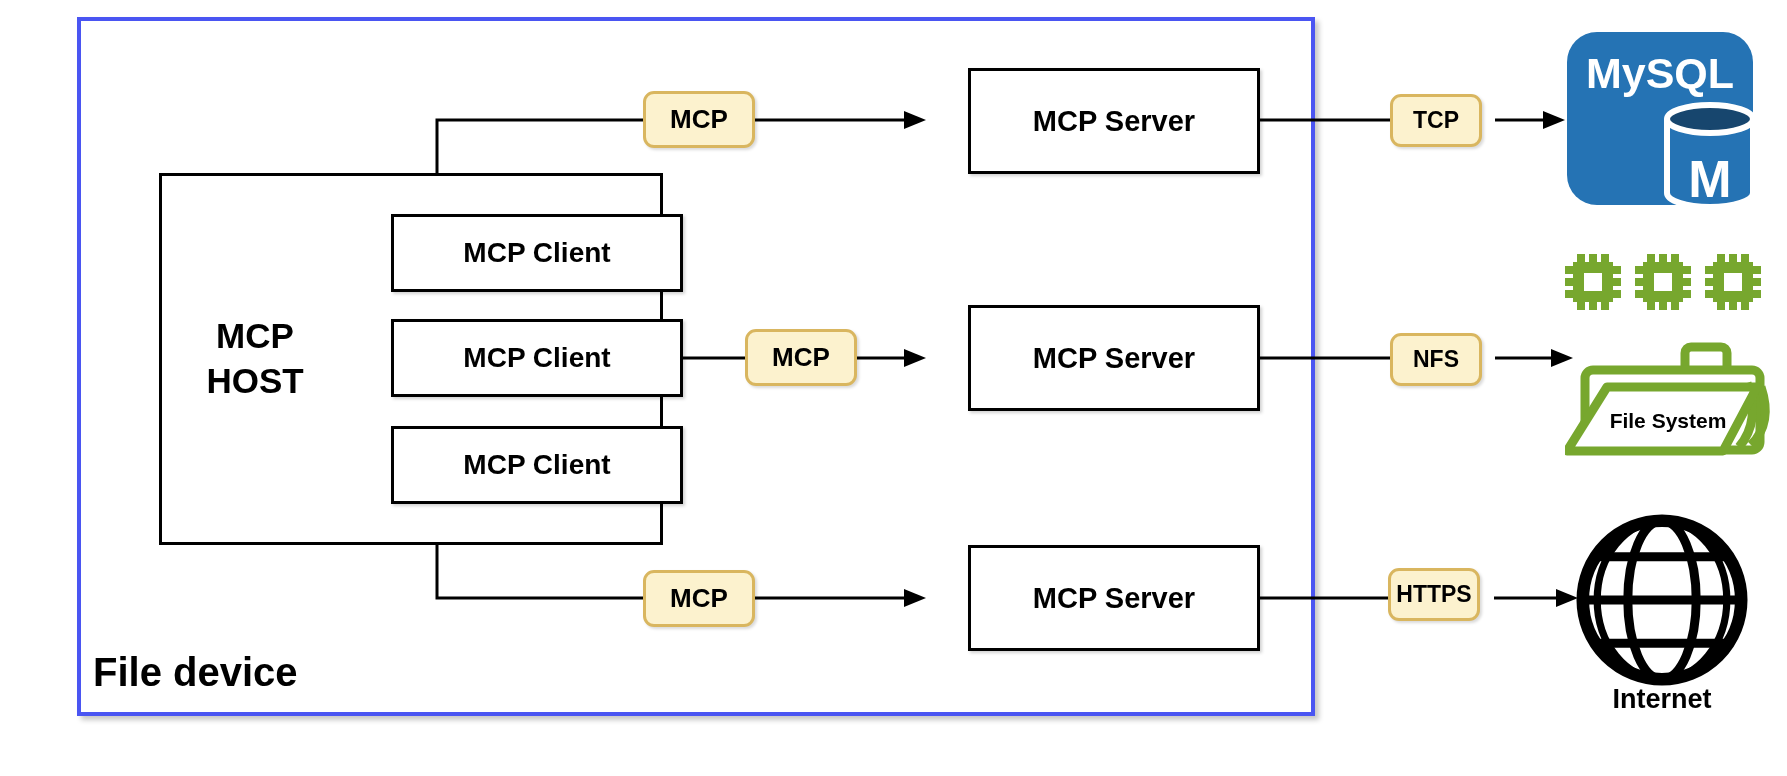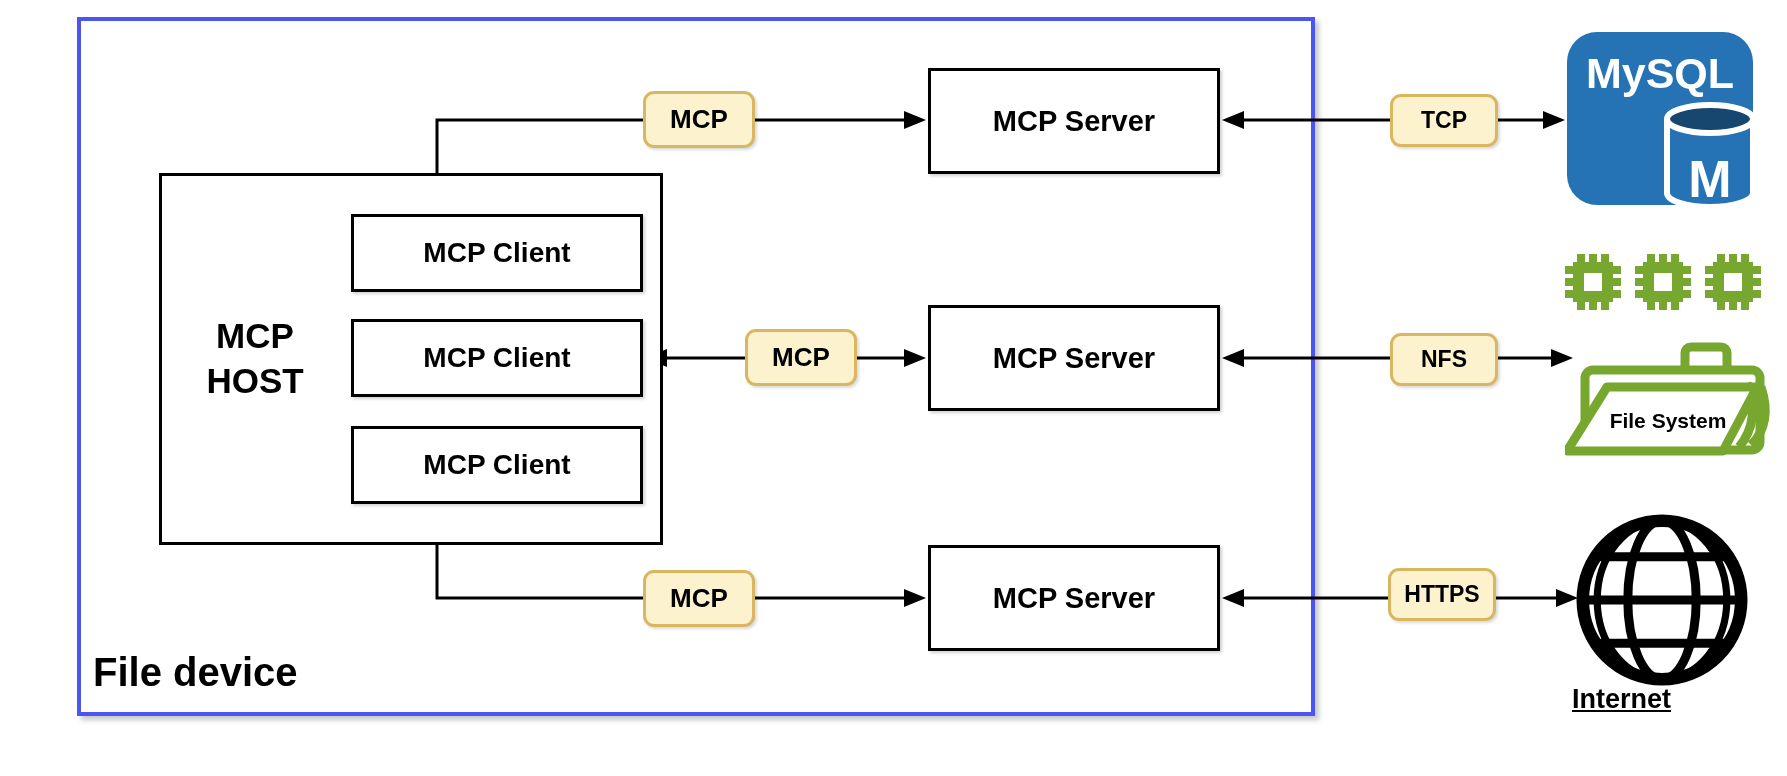--- a/index.html
+++ b/index.html
@@ -7,45 +7,46 @@
     position:relative;width:1787px;height:776px;background:#ffffff;overflow:hidden;
     font-family:"Liberation Sans","DejaVu Sans",sans-serif;color:#000;
   }
   .abs{position:absolute;}
   #connectors{position:absolute;left:0;top:0;z-index:1;}
   .node{
     position:absolute;z-index:2;background:#ffffff;border:3px solid #000;
     display:flex;align-items:center;justify-content:center;
     font-weight:bold;box-shadow:2px 2px 3px rgba(0,0,0,0.18);
     box-sizing:border-box;
+    margin-left:40px;
   }
   .client{left:351px;width:292px;height:78px;font-size:28px;text-align:center;}
   .server{left:928px;width:292px;height:106px;font-size:29px;}
   .badge{
     position:absolute;z-index:3;background:#fcf2ce;border:3px solid #d9b65f;border-radius:11px;
     display:flex;align-items:center;justify-content:center;font-weight:bold;
     box-shadow:2px 2px 3px rgba(0,0,0,0.15);box-sizing:border-box;
   }
   .badge.mcp{width:112px;height:57px;font-size:26px;}
-  .badge.proto{width:108px;height:53px;font-size:23px;}
+  .badge.proto{width:92px;height:53px;font-size:23px;}
   #device-box{
     left:77px;top:17px;width:1238px;height:699px;border:4px solid #4a55f2;
     box-shadow:4px 4px 5px rgba(0,0,0,0.22);z-index:0;background:#fff;box-sizing:border-box;
   }
   #host-box{
     left:159px;top:173px;width:504px;height:372px;border:3px solid #000;
     z-index:1;background:#fff;box-sizing:border-box;
   }
   #host-label{
     left:159px;top:173px;width:192px;height:372px;z-index:2;
     display:flex;flex-direction:column;align-items:center;justify-content:center;
     font-weight:bold;font-size:35px;line-height:1.28;text-align:center;
   }
   #device-label{left:93px;top:650px;font-weight:bold;font-size:40px;z-index:2;}
-  #internet-label{left:1572px;top:684px;width:180px;font-weight:bold;font-size:27px;z-index:2;text-decoration:underline;}
+  #internet-label{left:1572px;top:684px;width:180px;text-align:center;font-weight:bold;font-size:27px;z-index:2;}
   .icon-svg{position:absolute;z-index:2;}
 </style>
 </head>
 <body>
 
 <div id="canvas">
 
   <svg id="connectors" width="1787" height="776" viewBox="0 0 1787 776">
     <g stroke="#000" stroke-width="3" fill="none">
       <path d="M645,120 H437 V202"></path>

